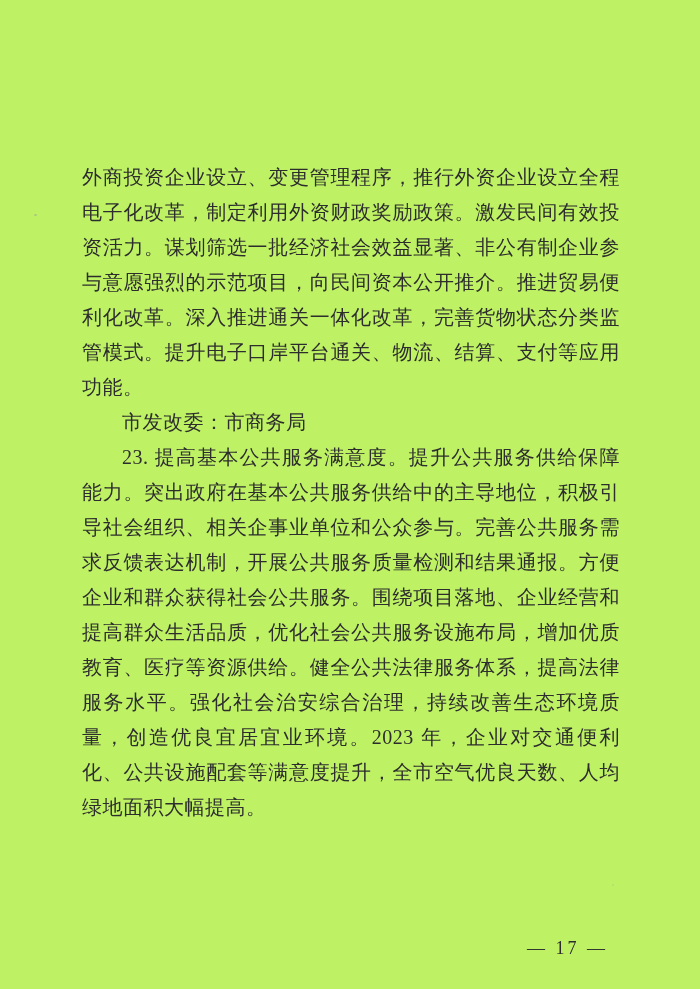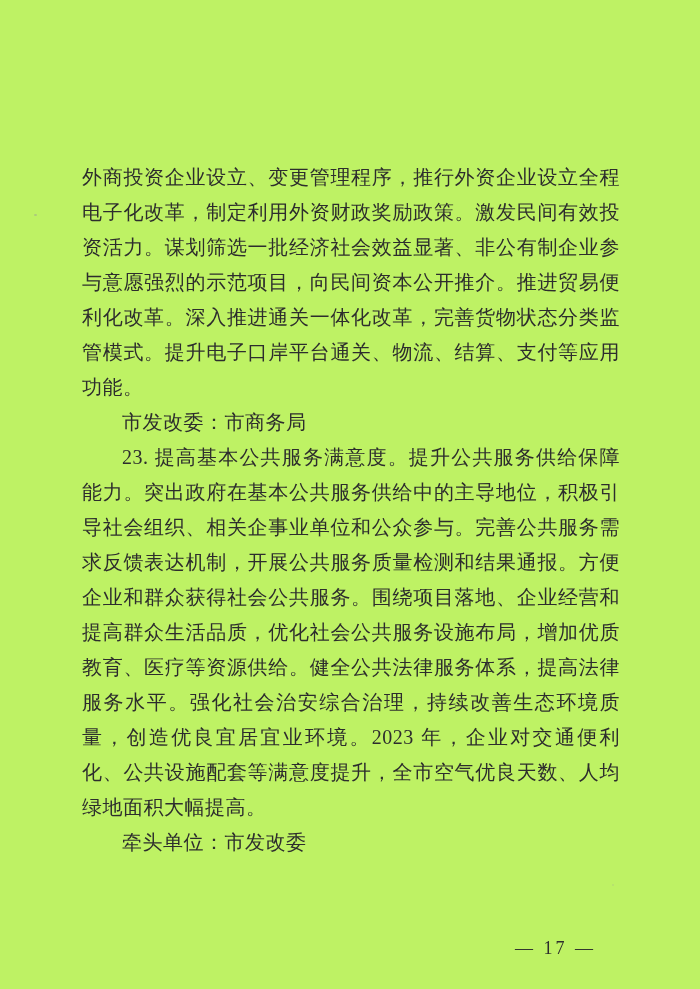--- a/index.html
+++ b/index.html
@@ -34,21 +34,21 @@
   }
   .indent-first {
     text-indent: 2em;
   }
   .unit-line {
     text-indent: 2em;
   }
   .page-number {
     position: absolute;
     top: 936px;
-    right: 104px;
+    right: 92px;
     font-size: 18px;
     line-height: 24px;
     letter-spacing: 3px;
     color: #2d2d2d;
     font-family: "Liberation Serif", "DejaVu Serif", serif;
   }
   
   .speck {
     position: absolute;
     border-radius: 50%;
@@ -64,21 +64,20 @@
 <div class="page">
 
   <div class="content">
     <p>外商投资企业设立、变更管理程序，推行外资企业设立全程电子化改革，制定利用外资财政奖励政策。激发民间有效投资活力。谋划筛选一批经济社会效益显著、非公有制企业参与意愿强烈的示范项目，向民间资本公开推介。推进贸易便利化改革。深入推进通关一体化改革，完善货物状态分类监管模式。提升电子口岸平台通关、物流、结算、支付等应用功能。</p>
 
     <p class="unit-line">市发改委：市商务局</p>
 
 
     <p class="indent-first">23. 提高基本公共服务满意度。提升公共服务供给保障能力。突出政府在基本公共服务供给中的主导地位，积极引导社会组织、相关企事业单位和公众参与。完善公共服务需求反馈表达机制，开展公共服务质量检测和结果通报。方便企业和群众获得社会公共服务。围绕项目落地、企业经营和提高群众生活品质，优化社会公共服务设施布局，增加优质教育、医疗等资源供给。健全公共法律服务体系，提高法律服务水平。强化社会治安综合治理，持续改善生态环境质量，创造优良宜居宜业环境。2023 年，企业对交通便利化、公共设施配套等满意度提升，全市空气优良天数、人均绿地面积大幅提高。</p>
 
-    <p class="unit-line">牵头单位：市发改委</p>
 
   </div>
 
   <div class="page-number">— 17 —</div>
 
   <div class="speck speck-1"></div>
   <div class="speck speck-2"></div>
 
 </div>
 

